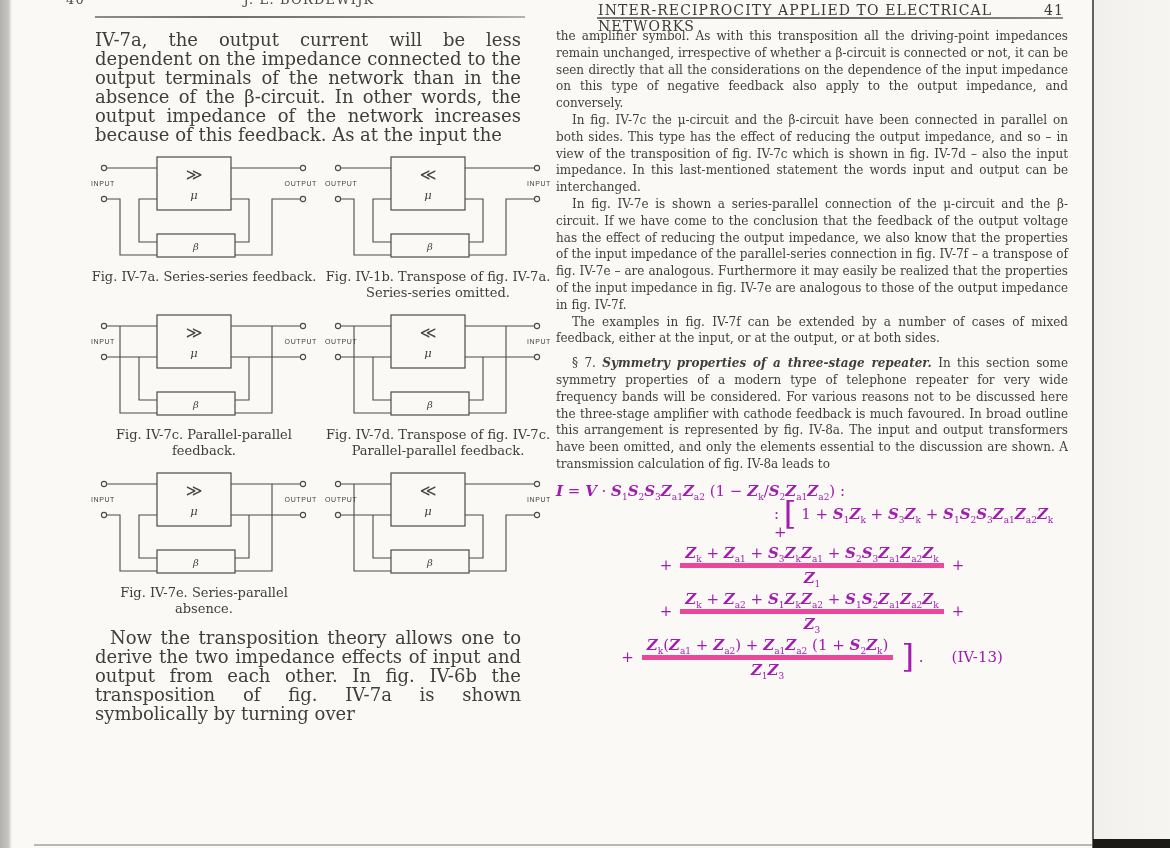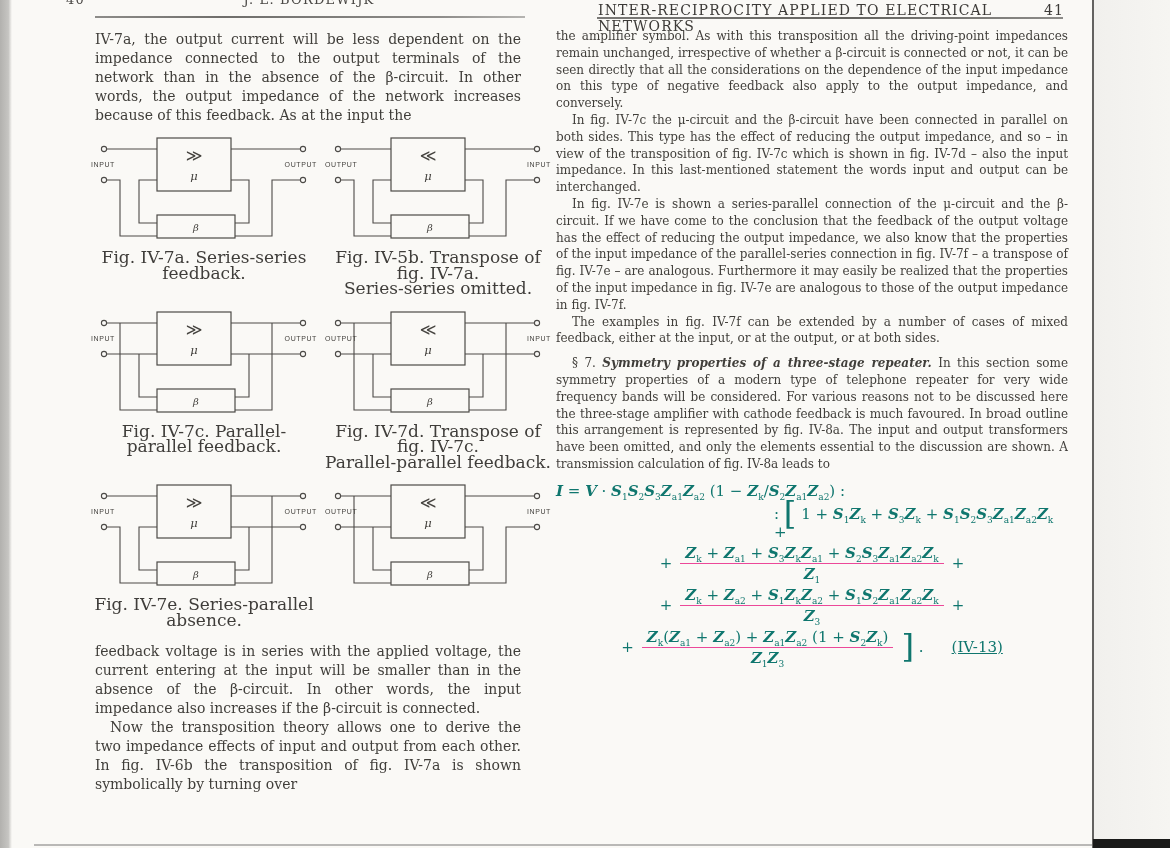--- a/index.html
+++ b/index.html
@@ -21,53 +21,53 @@
   .head-txt{font-size:13px;letter-spacing:1.2px;margin-top:-8px;color:#4a4845;}
   .lp-rule{position:absolute;left:95px;top:16px;width:430px;height:2px;
            background:linear-gradient(90deg,#8d8c89,#6f6e6b 30%,#8d8c89 80%,#b5b4b1);}
   .rp-head{position:absolute;left:598px;top:2px;width:466px;display:flex;justify-content:space-between;
            font-size:14px;letter-spacing:1.1px;color:#3c3a37;}
   .rp-rule{position:absolute;left:597px;top:17px;width:466px;height:2px;
            background:linear-gradient(90deg,#7a7976,#64635f 55%,#8d8c89);}
 
   
   .lp-col{position:absolute;left:95px;top:30px;width:426px;}
-  .lp-para{font-size:14px;line-height:19px;text-align:justify;}
+  .lp-para{font-size:18px;line-height:19px;text-align:justify;}
   .lp-para.indent{text-indent:15px;}
   .rp-col{position:absolute;left:556px;top:28px;width:512px;}
   .rp-para{font-size:12px;line-height:16.8px;text-align:justify;}
   .rp-para.indent{text-indent:16px;}
   .sec7{margin-top:8px;}
 
   
   .fig-grid{width:460px;margin:10px 0 0 -4px;}
   .fig-row{display:flex;gap:8px;align-items:flex-start;margin-bottom:12px;}
   .fig-cell{width:226px;}
   .fig-cell svg{display:block;}
-  .fig-cap{font-size:17px;line-height:15.5px;text-align:center;margin-top:3px;color:#3f3d3a;}
+  .fig-cap{font-size:13px;line-height:15.5px;text-align:center;margin-top:3px;color:#3f3d3a;}
   .wire{fill:none;stroke:#4c4a47;stroke-width:1.1;}
   .cbox{fill:#faf9f6;stroke:#4c4a47;stroke-width:1.2;}
   .term{fill:#faf9f6;stroke:#4c4a47;stroke-width:1.1;}
   .lbl{font-family:"Liberation Sans","DejaVu Sans",sans-serif;font-size:7px;letter-spacing:.6px;fill:#45433f;}
   .arrow-t{font-size:16px;fill:#45433f;}
   .mu-t{font-size:11.5px;font-style:italic;fill:#45433f;}
   .beta-t{font-size:10px;font-style:italic;fill:#45433f;}
 
   
-  .eq{margin-top:9px;font-size:15px;color:#0f766e;}
+  .eq{margin-top:9px;font-size:15px;color:#a21caf;}
   .eq-line1{margin-left:0;}
   .eq-line2{padding-left:218px;margin-top:5px;}
   .eqrow{display:flex;justify-content:center;align-items:center;margin-top:3px;}
   .frac{display:inline-block;text-align:center;margin:0 8px;}
-  .frac .num{display:block;padding:0 5px 1px;border-bottom:1px solid #ec4899;}
+  .frac .num{display:block;padding:0 5px 1px;border-bottom:5px solid #ec4899;}
   .frac .den{display:block;padding-top:1px;}
   sub{font-size:60%;line-height:0;}
   .sg-i{font-style:italic;font-weight:bold;}
   .sg-b{font-size:215%;line-height:0;vertical-align:-0.16em;font-weight:400;}
-  .eq-tag{margin-left:28px;text-decoration:underline;}
+  .eq-tag{margin-left:28px;}
 </style>
 </head>
 <body>
 
 <div class="scan">
 
   <div class="edge-left"></div>
   <div class="page-edge-line"></div>
   <div class="right-sliver"></div>
   <div class="black-bar"></div>
@@ -132,21 +132,21 @@
             <circle class="term" cx="13" cy="45" r="2.6"></circle>
             <circle class="term" cx="212" cy="14" r="2.6"></circle>
             <circle class="term" cx="212" cy="45" r="2.6"></circle>
             <text class="lbl" x="0" y="32">OUTPUT</text>
             <text class="lbl" x="226" y="32" text-anchor="end">INPUT</text>
             <text class="arrow-t" x="103" y="26" text-anchor="middle">≪</text>
             <text class="mu-t" x="103" y="45" text-anchor="middle">μ</text>
             <text class="beta-t" x="105" y="96" text-anchor="middle">β</text>
           </svg>
           <div class="fig-cap">
-            <div>Fig. IV-5b.  Transpose of fig. IV-7a.</div>
+            <div>Fig. IV-1b.  Transpose of fig. IV-7a.</div>
             <div>Series-series omitted.</div>
           </div>
         </div>
       </div>
 
       <div class="fig-row">
         <div class="fig-cell">
           <svg width="226" height="112" viewBox="0 0 226 112">
             <path class="wire" d="M15.5 14 H66"></path>
             <path class="wire" d="M15.5 45 H66"></path>
@@ -247,21 +247,20 @@
             <text class="lbl" x="0" y="32">OUTPUT</text>
             <text class="lbl" x="226" y="32" text-anchor="end">INPUT</text>
             <text class="arrow-t" x="103" y="26" text-anchor="middle">≪</text>
             <text class="mu-t" x="103" y="45" text-anchor="middle">μ</text>
             <text class="beta-t" x="105" y="96" text-anchor="middle">β</text>
           </svg>
         </div>
       </div>
     </div>
 
-    <div class="lp-para" style="margin-top:14px;">feedback voltage is in series with the applied voltage, the current entering at the input will be smaller than in the absence of the β-circuit. In other words, the input impedance also increases if the β-circuit is connected.</div>
     <div class="lp-para indent">Now the transposition theory allows one to derive the two impedance effects of input and output from each other. In fig. IV-6b the transposition of fig. IV-7a is shown symbolically by turning over</div>
   </div>
 
   <div class="rp-col">
     <div class="rp-para">the amplifier symbol. As with this transposition all the driving-point impedances remain unchanged, irrespective of whether a β-circuit is connected or not, it can be seen directly that all the considerations on the dependence of the input impedance on this type of negative feedback also apply to the output impedance, and conversely.</div>
     <div class="rp-para indent">In fig. IV-7c the μ-circuit and the β-circuit have been connected in parallel on both sides. This type has the effect of reducing the output impedance, and so – in view of the transposition of fig. IV-7c which is shown in fig. IV-7d – also the input impedance. In this last-mentioned statement the words input and output can be interchanged.</div>
     <div class="rp-para indent">In fig. IV-7e is shown a series-parallel connection of the μ-circuit and the β-circuit. If we have come to the conclusion that the feedback of the output voltage has the effect of reducing the output impedance, we also know that the properties of the input impedance of the parallel-series connection in fig. IV-7f – a transpose of fig. IV-7e – are analogous. Furthermore it may easily be realized that the properties of the input impedance in fig. IV-7e are analogous to those of the output impedance in fig. IV-7f.</div>
     <div class="rp-para indent">The examples in fig. IV-7f can be extended by a number of cases of mixed feedback, either at the input, or at the output, or at both sides.</div>
     <div class="rp-para indent sec7"><span class="sg-r">§ 7. </span><span class="sg-i">Symmetry properties of a three-stage repeater.</span><span class="sg-r"> In this section some symmetry properties of a  modern type of telephone repeater for very wide frequency bands will be considered. For various reasons not to be discussed here the three-stage amplifier with cathode feedback is much favoured. In broad outline this arrangement is represented by fig. IV-8a. The input and output transformers have been omitted, and only the elements essential to the discussion are shown. A transmission calculation of fig. IV-8a leads to</span></div>
 

